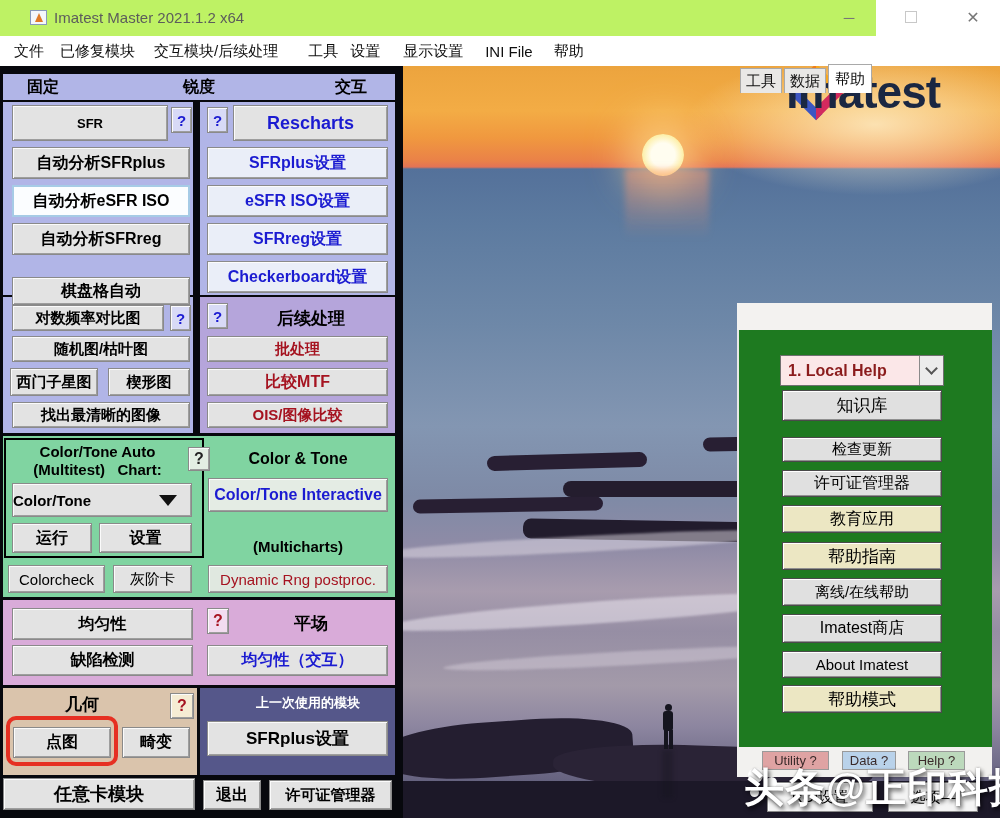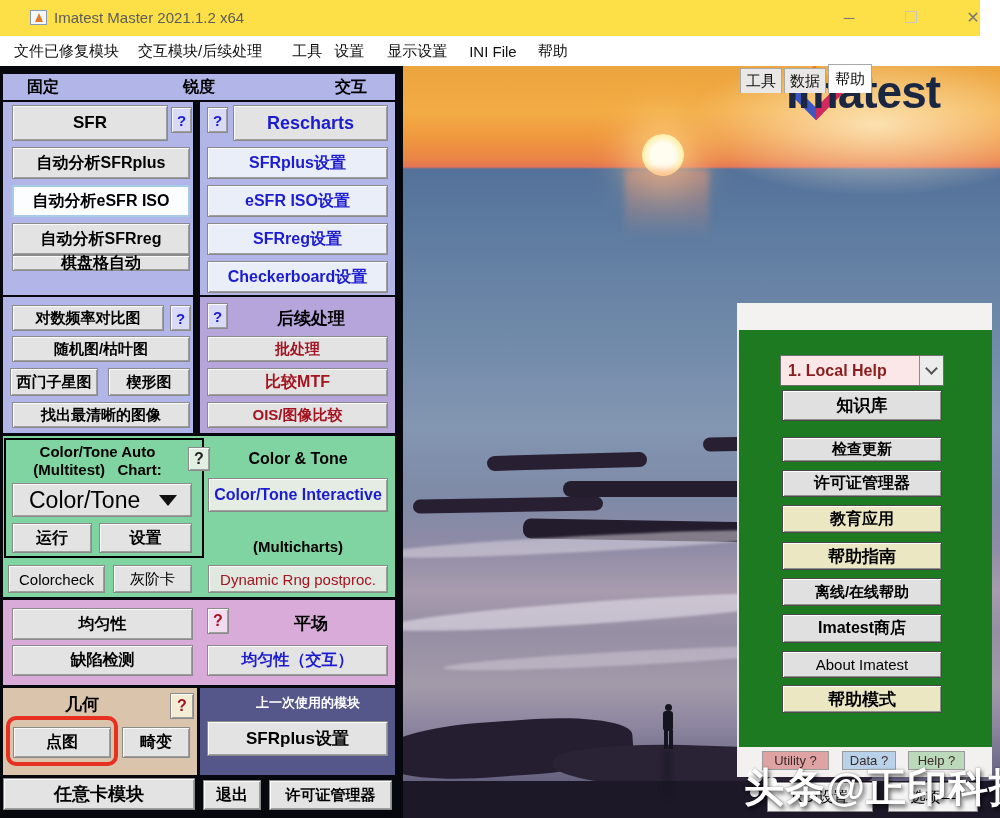--- a/index.html
+++ b/index.html
@@ -1,21 +1,21 @@
 <!DOCTYPE html>
 <html><head>
 <meta charset="utf-8">
 <style>
   *{margin:0;padding:0;box-sizing:border-box}
   html,body{width:1000px;height:818px;overflow:hidden}
   .screen{position:relative;width:1000px;height:818px;background:#ffffff;
           font-family:"Liberation Sans","DejaVu Sans",sans-serif;overflow:hidden}
 
   
-  .titlebar{position:absolute;left:0;top:0;width:980px;height:36px;background:#fde047}
+  .titlebar{position:absolute;left:0;top:0;width:876px;height:36px;background:#bef264}
   .app-icon{position:absolute;left:30px;top:10px;width:17px;height:15px;border:1px solid #8899bb;
             background:#f4f7fb;display:flex;align-items:center;justify-content:center}
   .app-icon i{display:block;width:0;height:0;border-left:4px solid transparent;border-right:4px solid transparent;
               border-bottom:9px solid #e07b28}
   .title-text{position:absolute;left:54px;top:9px;font-size:15px;color:#5c5c5c;white-space:nowrap}
   .winctl{position:absolute;top:2px;height:30px;width:42px;display:flex;align-items:center;justify-content:center;
           color:#777;font-size:15px}
   .winctl.min{left:828px}.winctl.max{left:890px}.winctl.cls{left:952px;font-size:16px}
   .max-box{display:block;width:12px;height:12px;border:1px solid #c8c8c8}
 
@@ -51,21 +51,21 @@
   .q-green{background:#e3eee3;color:#222}
   .q-pink{background:#f2dcf0;color:#a51320}
   .q-cream{background:#f5ecd4;color:#a51320}
 
   .hdr-label{position:absolute;font-weight:bold;font-size:16px;color:#000;white-space:nowrap}
   .ctr{display:flex;align-items:center;justify-content:center;text-align:center}
 
   
   .dd{position:absolute;background:#e3e3e3;border:1px solid #8a8a8a;
       box-shadow:inset 1px 1px 0 #fbfbfb,inset -1px -1px 0 #9e9e9e;display:flex;align-items:center}
-  .dd .lbl{font-weight:normal;font-size:23px;padding-left:16px;flex:1}
+  .dd .lbl{font-weight:bold;font-size:15px;flex:1}
   .dd .arr{width:0;height:0;border-left:9px solid transparent;border-right:9px solid transparent;
            border-top:11px solid #111;margin-right:14px}
 
   
   .subbox{position:absolute;border:2px solid #000;background:transparent;pointer-events:none}
 
   
   .redbox{position:absolute;border:4px solid #e63022;border-radius:10px;pointer-events:none;z-index:6}
 
   
@@ -104,21 +104,21 @@
             border-left:2px solid #e8e8e8}
   .hd{position:absolute;left:780px;top:289px;width:164px;height:31px;background:#fbe7e8;border:1px solid #6f6f6f;
       display:flex;align-items:center;z-index:11}
   .hd .lbl{flex:1;padding-left:7px;font-weight:bold;font-size:16px;color:#8b1c1c}
   .hd .abox{width:24px;height:100%;background:#ececec;border-left:1px solid #8a8a8a;
             display:flex;align-items:center;justify-content:center}
   .hd .chev{display:block;width:9px;height:9px;border-left:2px solid #555;border-bottom:2px solid #555;
             transform:rotate(-45deg);margin-top:-4px}
   .hb{position:absolute;left:782px;width:160px;background:#e0e0e0;border:1px solid #4a4a4a;
       box-shadow:inset 1px 1px 0 #fff,inset -1px -1px 0 #909090;display:flex;align-items:center;
-      justify-content:center;font-weight:bold;color:#000;z-index:11;white-space:nowrap}
+      justify-content:center;font-weight:normal;color:#000;z-index:11;white-space:nowrap}
   .hb.cream{background:#ece7c3}
   .hp-footer{position:absolute;left:737px;top:681px;width:255px;height:30px;background:#f2f1ef;z-index:10}
   .fb{position:absolute;top:685px;height:19px;border:1px solid #9a9a9a;display:flex;align-items:center;
       justify-content:center;font-size:13px;color:#3a2a2a;z-index:11;white-space:nowrap}
   .fb.utility{left:762px;width:67px;background:#dfa3a3}
   .fb.data{left:842px;width:54px;background:#b9d2ea}
   .fb.help{left:908px;width:57px;background:#bcd9bc}
   .bb{position:absolute;top:716px;height:30px;background:#f4f4f4;border:1px solid #8a8a8a;
       box-shadow:inset 1px 1px 0 #fff;display:flex;align-items:center;justify-content:center;
       font-size:15px;color:#000;z-index:11;white-space:nowrap}
@@ -142,21 +142,21 @@
       </span>
     <span class="title-text">Imatest Master 2021.1.2 x64</span>
     <span class="winctl min">─</span>
     <span class="winctl max">
         <span class="max-box"></span>
       </span>
     <span class="winctl cls">✕</span>
   </div>
 
   <div class="menubar">
-    <span style="margin-right:0">文件</span>
+    <span style="margin-right:16px">文件</span>
     <span style="margin-right:19px">已修复模块</span>
     <span style="margin-right:30px">交互模块/后续处理</span>
     <span style="margin-right:12px">工具</span>
     <span style="margin-right:23px">设置</span>
     <span style="margin-right:22px">显示设置</span>
     <span style="margin-right:21px">INI File</span>
     <span>帮助</span>
   </div>
 
   <div class="main">
@@ -200,35 +200,35 @@
       <span class="hdr-label" style="left:0;top:3px;width:392px;text-align:center">锐度</span>
       <span class="hdr-label blue" style="right:28px;top:3px">交互</span>
     </div>
 
     <div class="panel peri" style="left:3px;top:36px;width:190px;height:193px"></div>
     <div class="panel peri" style="left:200px;top:36px;width:195px;height:193px"></div>
 
     <div class="panel peri" style="left:3px;top:231px;width:190px;height:136px"></div>
     <div class="panel purp" style="left:200px;top:231px;width:195px;height:136px"></div>
 
-    <div class="b" style="left:12px;top:39px;width:156px;height:36px;font-size:17px">SFR</div>
+    <div class="b" style="left:12px;top:39px;width:156px;height:36px;font-size:13px">SFR</div>
     <div class="b q" style="left:171px;top:41px;width:21px;height:26px">?</div>
     <div class="b q" style="left:207px;top:41px;width:21px;height:26px">?</div>
     <div class="b blue" style="left:233px;top:39px;width:155px;height:36px;font-size:18px">Rescharts</div>
 
     <div class="b" style="left:12px;top:81px;width:178px;height:32px">自动分析SFRplus</div>
     <div class="b settings blue" style="left:207px;top:81px;width:181px;height:32px">SFRplus设置</div>
 
     <div class="b sel" style="left:12px;top:119px;width:178px;height:32px">自动分析eSFR ISO</div>
     <div class="b settings blue" style="left:207px;top:119px;width:181px;height:32px">eSFR ISO设置</div>
 
     <div class="b" style="left:12px;top:157px;width:178px;height:32px">自动分析SFRreg</div>
     <div class="b settings blue" style="left:207px;top:157px;width:181px;height:32px">SFRreg设置</div>
 
-    <div class="b" style="left:12px;top:189px;width:178px;height:16px">棋盘格自动</div>
+    <div class="b" style="left:12px;top:211px;width:178px;height:28px">棋盘格自动</div>
     <div class="b settings blue" style="left:207px;top:195px;width:181px;height:32px">Checkerboard设置</div>
 
     <div class="b small" style="left:12px;top:239px;width:152px;height:26px">对数频率对比图</div>
     <div class="b q" style="left:170px;top:239px;width:21px;height:26px">?</div>
     <div class="b q" style="left:207px;top:237px;width:21px;height:26px">?</div>
     <span class="hdr-label red ctr" style="left:234px;top:241px;width:154px;font-size:17px">后续处理</span>
 
     <div class="b small" style="left:12px;top:270px;width:178px;height:26px">随机图/枯叶图</div>
     <div class="b red small" style="left:207px;top:270px;width:181px;height:26px">批处理</div>
 

